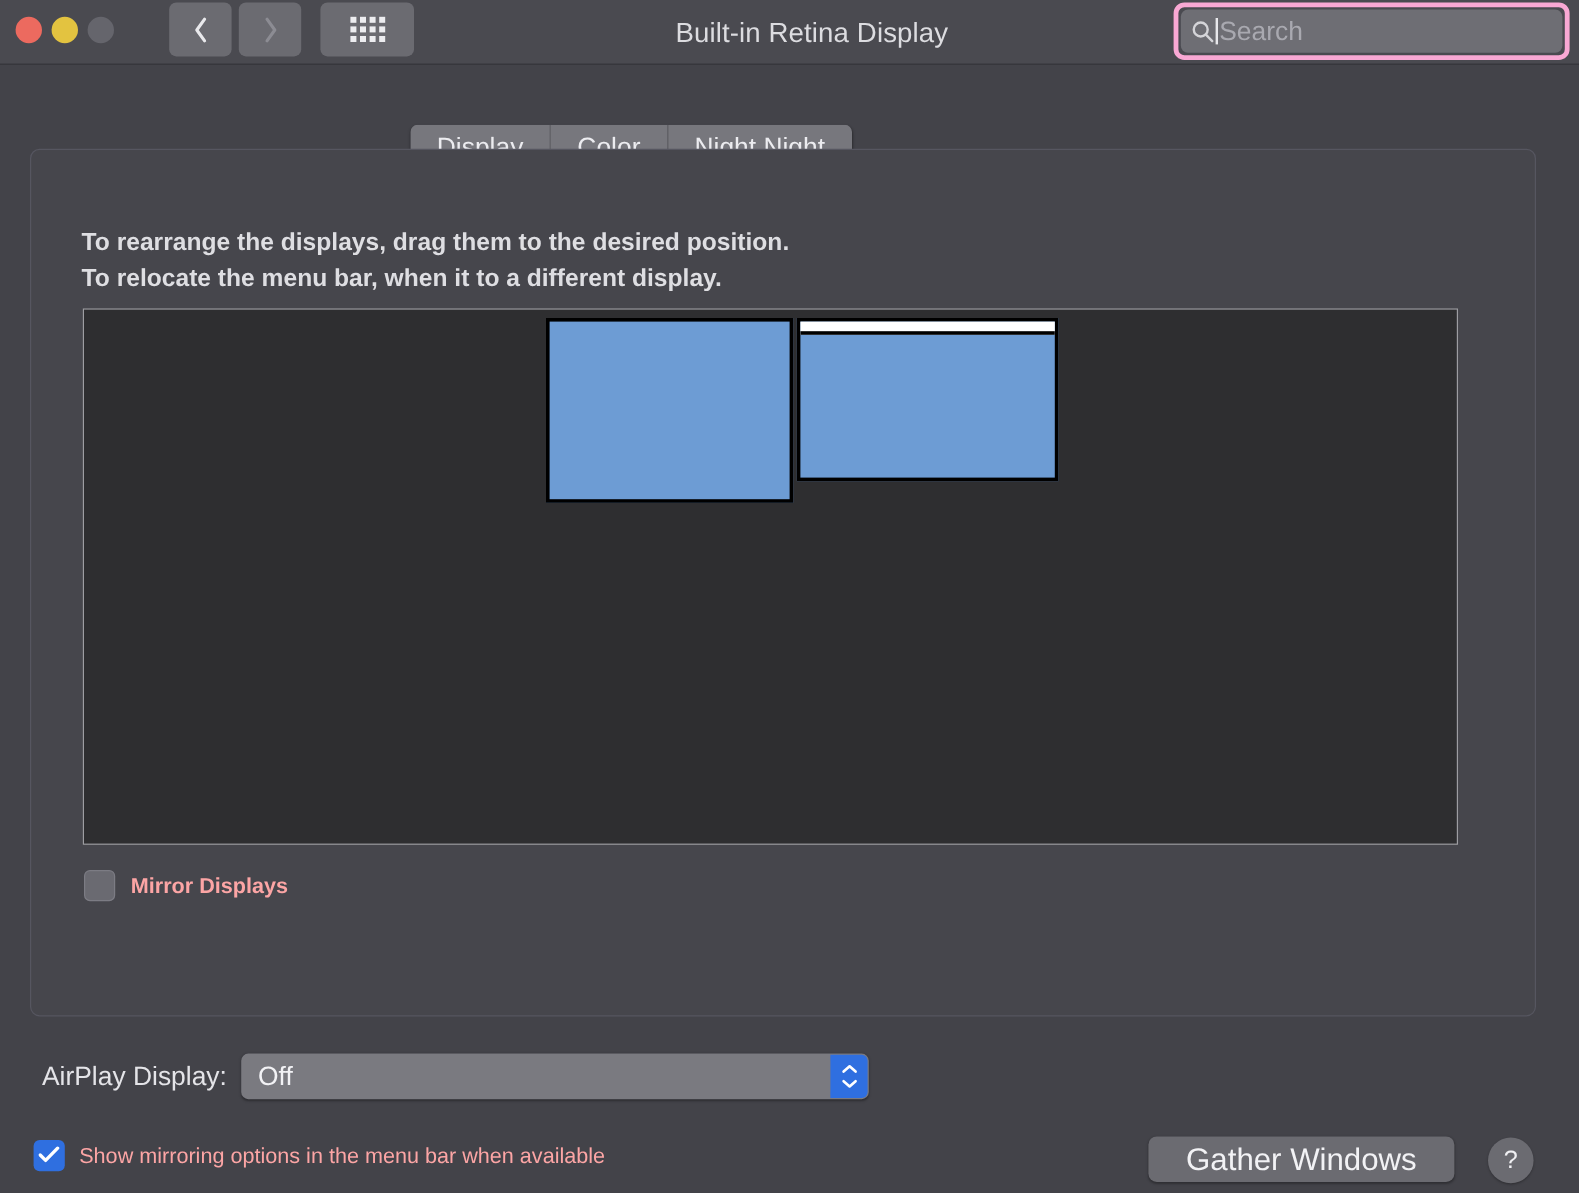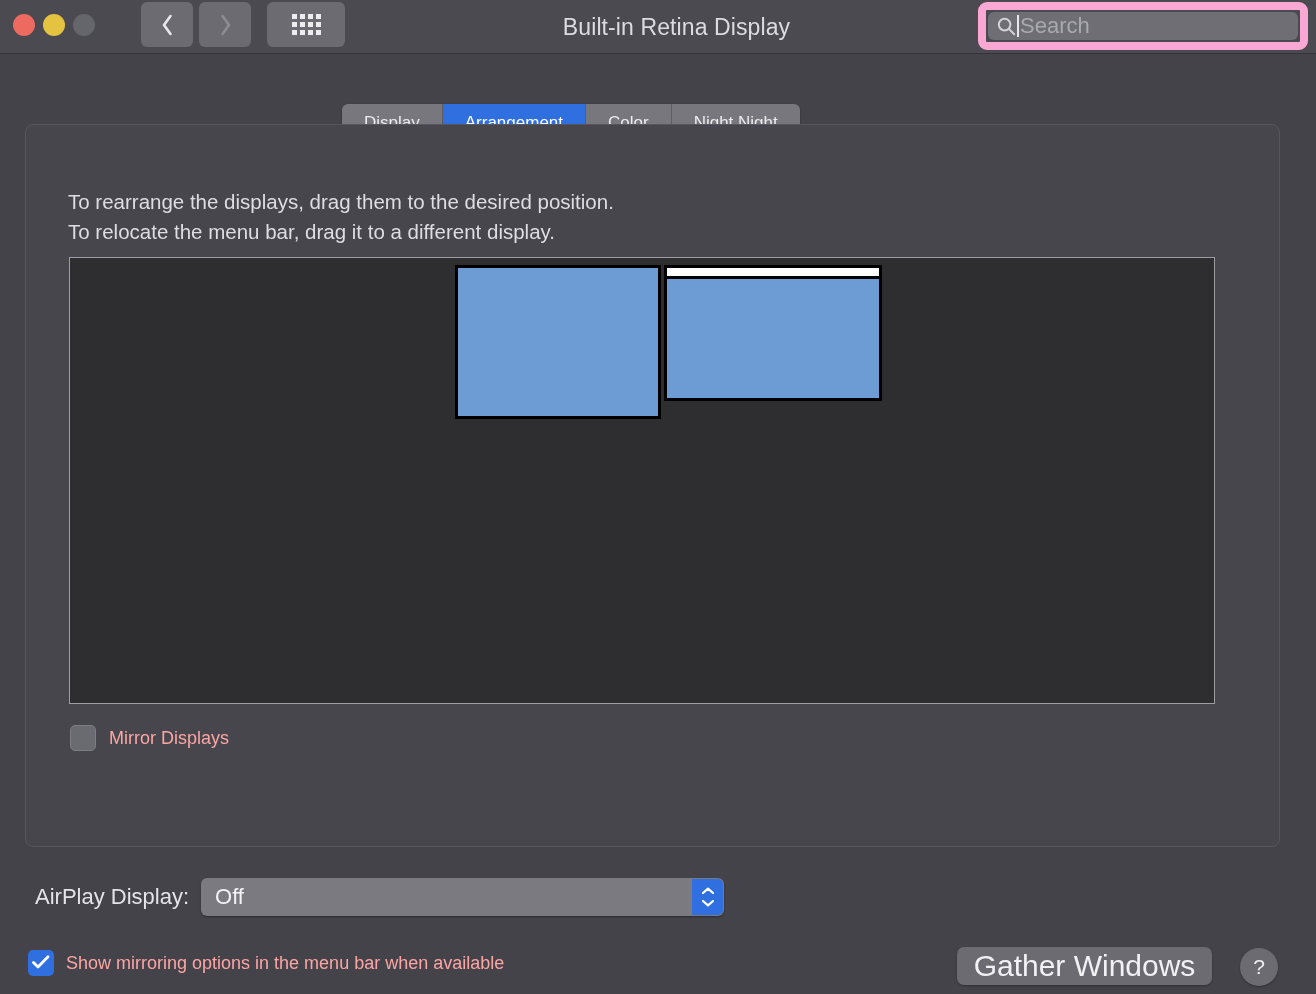--- a/index.html
+++ b/index.html
@@ -93,21 +93,21 @@
     color: #dcdce0;
     font-size: 23px;
     letter-spacing: 0.1px;
     padding-left: 37px;
   }
 
   #search-wrap {
     position: absolute;
     right: 8px; top: 2px;
     width: 330px; height: 48px;
-    border: 8px solid #f9a8d4;
+    border: 4px solid #f9a8d4;
     border-radius: 9px;
     padding: 2px;
   }
   #search-field {
     position: relative;
     width: 100%; height: 100%;
     background: #6e6e74;
     border-radius: 6px;
     display: flex;
     align-items: center;
@@ -138,38 +138,39 @@
     display: flex;
     border-radius: 6px;
     overflow: hidden;
     box-shadow: 0 1px 2px rgba(0,0,0,0.35);
   }
   .tab {
     height: 38px;
     padding: 16px 22px;
     background: #77777d;
     color: #ececf0;
-    font-size: 17px;
+    font-size: 22px;
     display: flex;
     align-items: center;
     justify-content: center;
     border-right: 1px solid #5d5d63;
   }
   .tab:last-child { border-right: none; }
   .tab.active { background: #2f6fe0; color: #ffffff; }
 
   
   #panel {
     position: absolute;
     left: 25px; top: 124px;
     width: 1255px;
     height: 723px;
     background: #46464c;
     border: 1px solid #565660;
     border-radius: 8px;
+    font-weight: bold;
   }
 
   #instructions {
     position: absolute;
     left: 42px; top: 62px;
     color: #dedee2;
     font-size: 20.5px;
     line-height: 30px;
   }
   #instructions div { white-space: nowrap; }
@@ -283,21 +284,21 @@
     gap: 12px;
   }
 
   #gather-btn {
     position: absolute;
     left: 957px; top: 947px;
     width: 255px; height: 38px;
     background: #6b6b71;
     border-radius: 7px;
     color: #f2f2f5;
-    font-size: 30px;
+    font-size: 26px;
     display: flex;
     align-items: center;
     justify-content: center;
     box-shadow: 0 1px 2px rgba(0,0,0,0.3);
   }
 
   #help-btn {
     position: absolute;
     left: 1240px; top: 948px;
     width: 38px; height: 38px;
@@ -373,30 +374,29 @@
           <line x1="11.9" y1="11.9" x2="17.2" y2="17.2"></line>
         </svg>
         <span class="caret"></span>
         <span id="search-placeholder">Search</span>
       </div>
     </div>
   </div>
 
   <div id="tabs">
     <div class="tab">Display</div>
-    <div class="tab active">Arrangement</div>
     <div class="tab">Color</div>
     <div class="tab">Night Night</div>
   </div>
 
   <div id="panel">
 
     <div id="instructions">
       <div>To rearrange the displays, drag them to the desired position.</div>
-      <div>To relocate the menu bar, drag it to a different display.</div>
+      <div>To relocate the menu bar, when it to a different display.</div>
     </div>
 
     <div id="arrange-canvas">
       <div class="display-box" id="display-left"></div>
       <div class="display-box" id="display-right">
         <div id="menu-bar-strip"></div>
       </div>
     </div>
 
     <div id="mirror-row">

